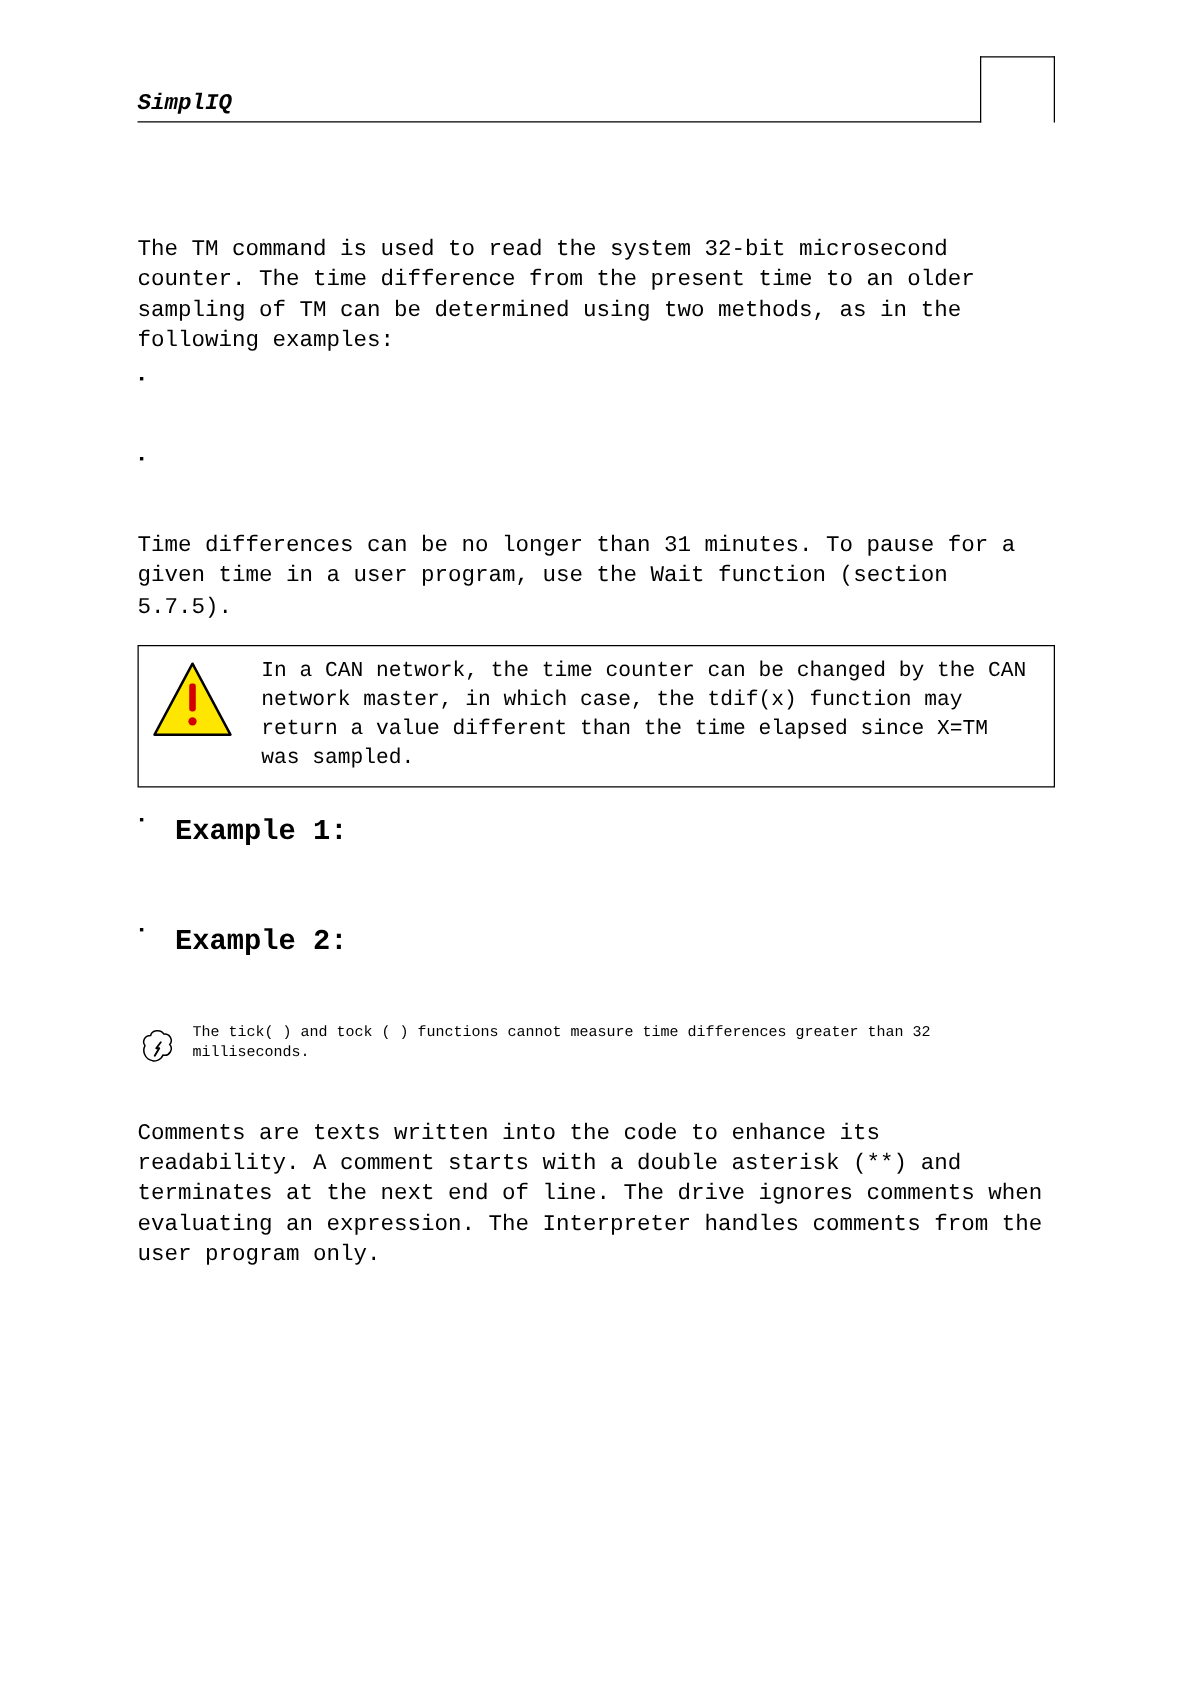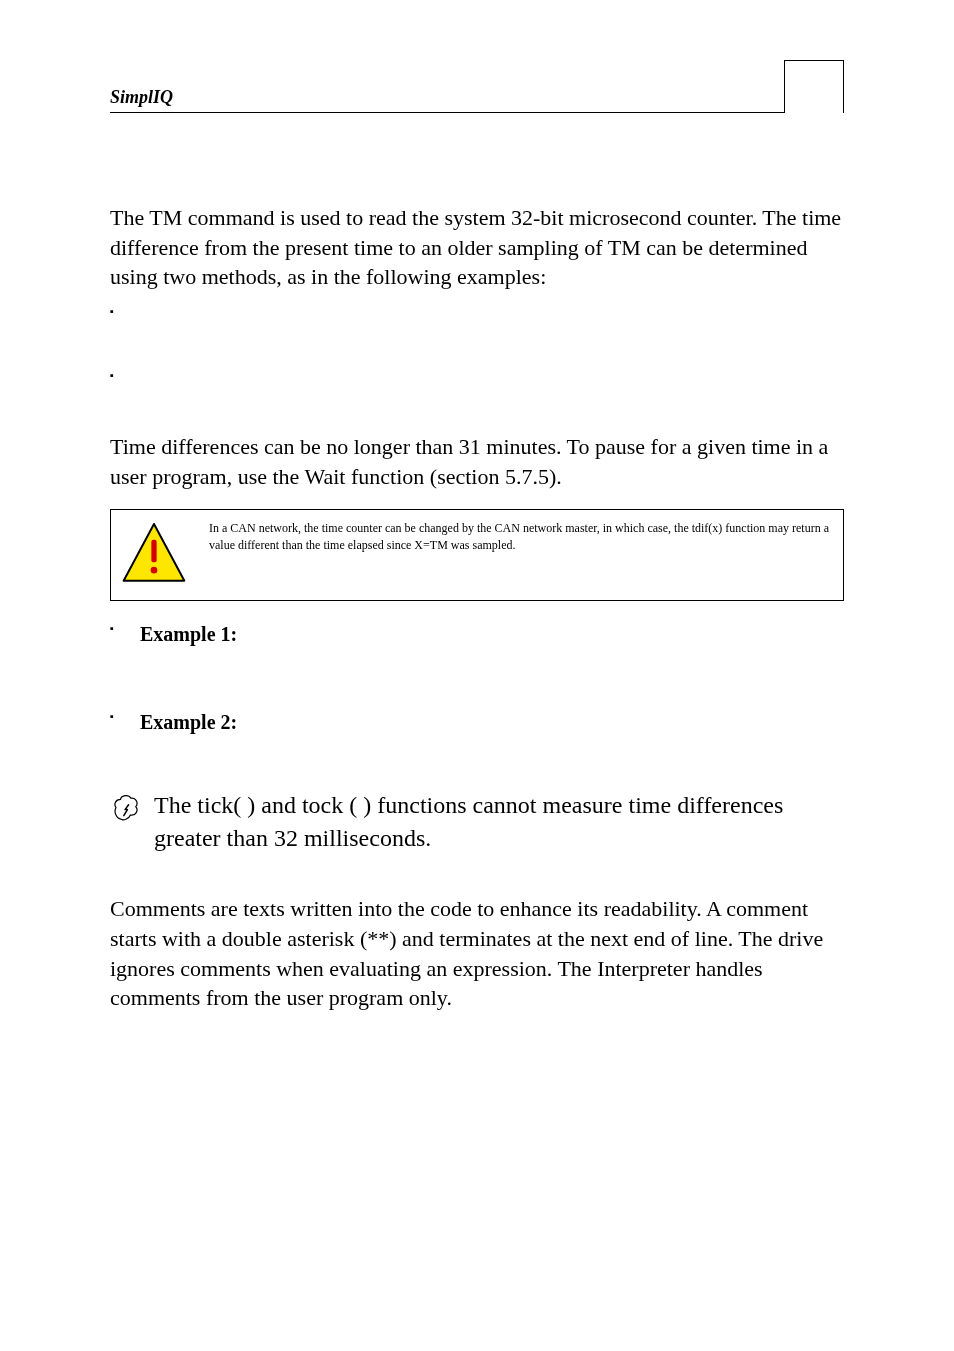--- a/index.html
+++ b/index.html
@@ -4,22 +4,23 @@
 <style>
 body {
   margin: 0;
   padding: 0;
   background: #ffffff;
   font-family: "Palatino Linotype", "Book Antiqua", Palatino, serif;
   color: #000000;
   width: 954px;
 }
 .page {
-  padding: 60px 110px 70px 110px;
+  padding: 45px 110px 70px 110px;
   box-sizing: border-box;
+  font-family: Liberation Mono, monospace;
 }
 .header-rule {
   display: flex;
   align-items: stretch;
   margin-bottom: 90px;
 }
 .header-line {
   flex: 1;
   border-bottom: 1.5px solid #000;
   position: relative;
@@ -33,36 +34,36 @@
   font-size: 18px;
 }
 .side-box {
   border: 1px solid #000;
   border-bottom: none;
   width: 58px;
   height: 52px;
   margin-left: -1px;
 }
 .body-text {
-  font-size: 22px;
+  font-size: 18px;
   line-height: 1.35;
   margin: 0 0 12px 0;
 }
 .link {
   color: #000000;
 }
 ul.bullets {
   list-style: none;
   padding: 0;
   margin: 10px 0 10px 0;
 }
 ul.bullets > li {
   position: relative;
   padding-left: 30px;
-  font-size: 20px;
+  font-size: 23px;
   line-height: 1.35;
   min-height: 40px;
   margin-bottom: 24px;
 }
 ul.bullets > li::before {
   content: "▪";
   position: absolute;
   left: 0;
   top: 0;
   font-size: 11px;
@@ -74,39 +75,39 @@
   border: 1px solid #000;
   display: flex;
   padding: 10px 14px 10px 10px;
   margin: 18px 0 20px 0;
   gap: 22px;
 }
 .callout-icon {
   flex: 0 0 auto;
 }
 .callout-text {
-  font-size: 12px;
+  font-size: 17px;
   line-height: 1.35;
 }
 .warn-svg {
   width: 66px;
   height: 66px;
 }
 .note-block {
   display: flex;
   gap: 14px;
   margin: 40px 0 40px 0;
 }
 .note-icon svg {
   width: 30px;
   height: 30px;
   margin-top: 2px;
 }
 .note-text {
-  font-size: 24px;
+  font-size: 12px;
   line-height: 1.35;
 }
 </style>
 </head>
 <body>
 
 <div class="page">
 
   <div class="header-rule">
     <div class="header-line">

